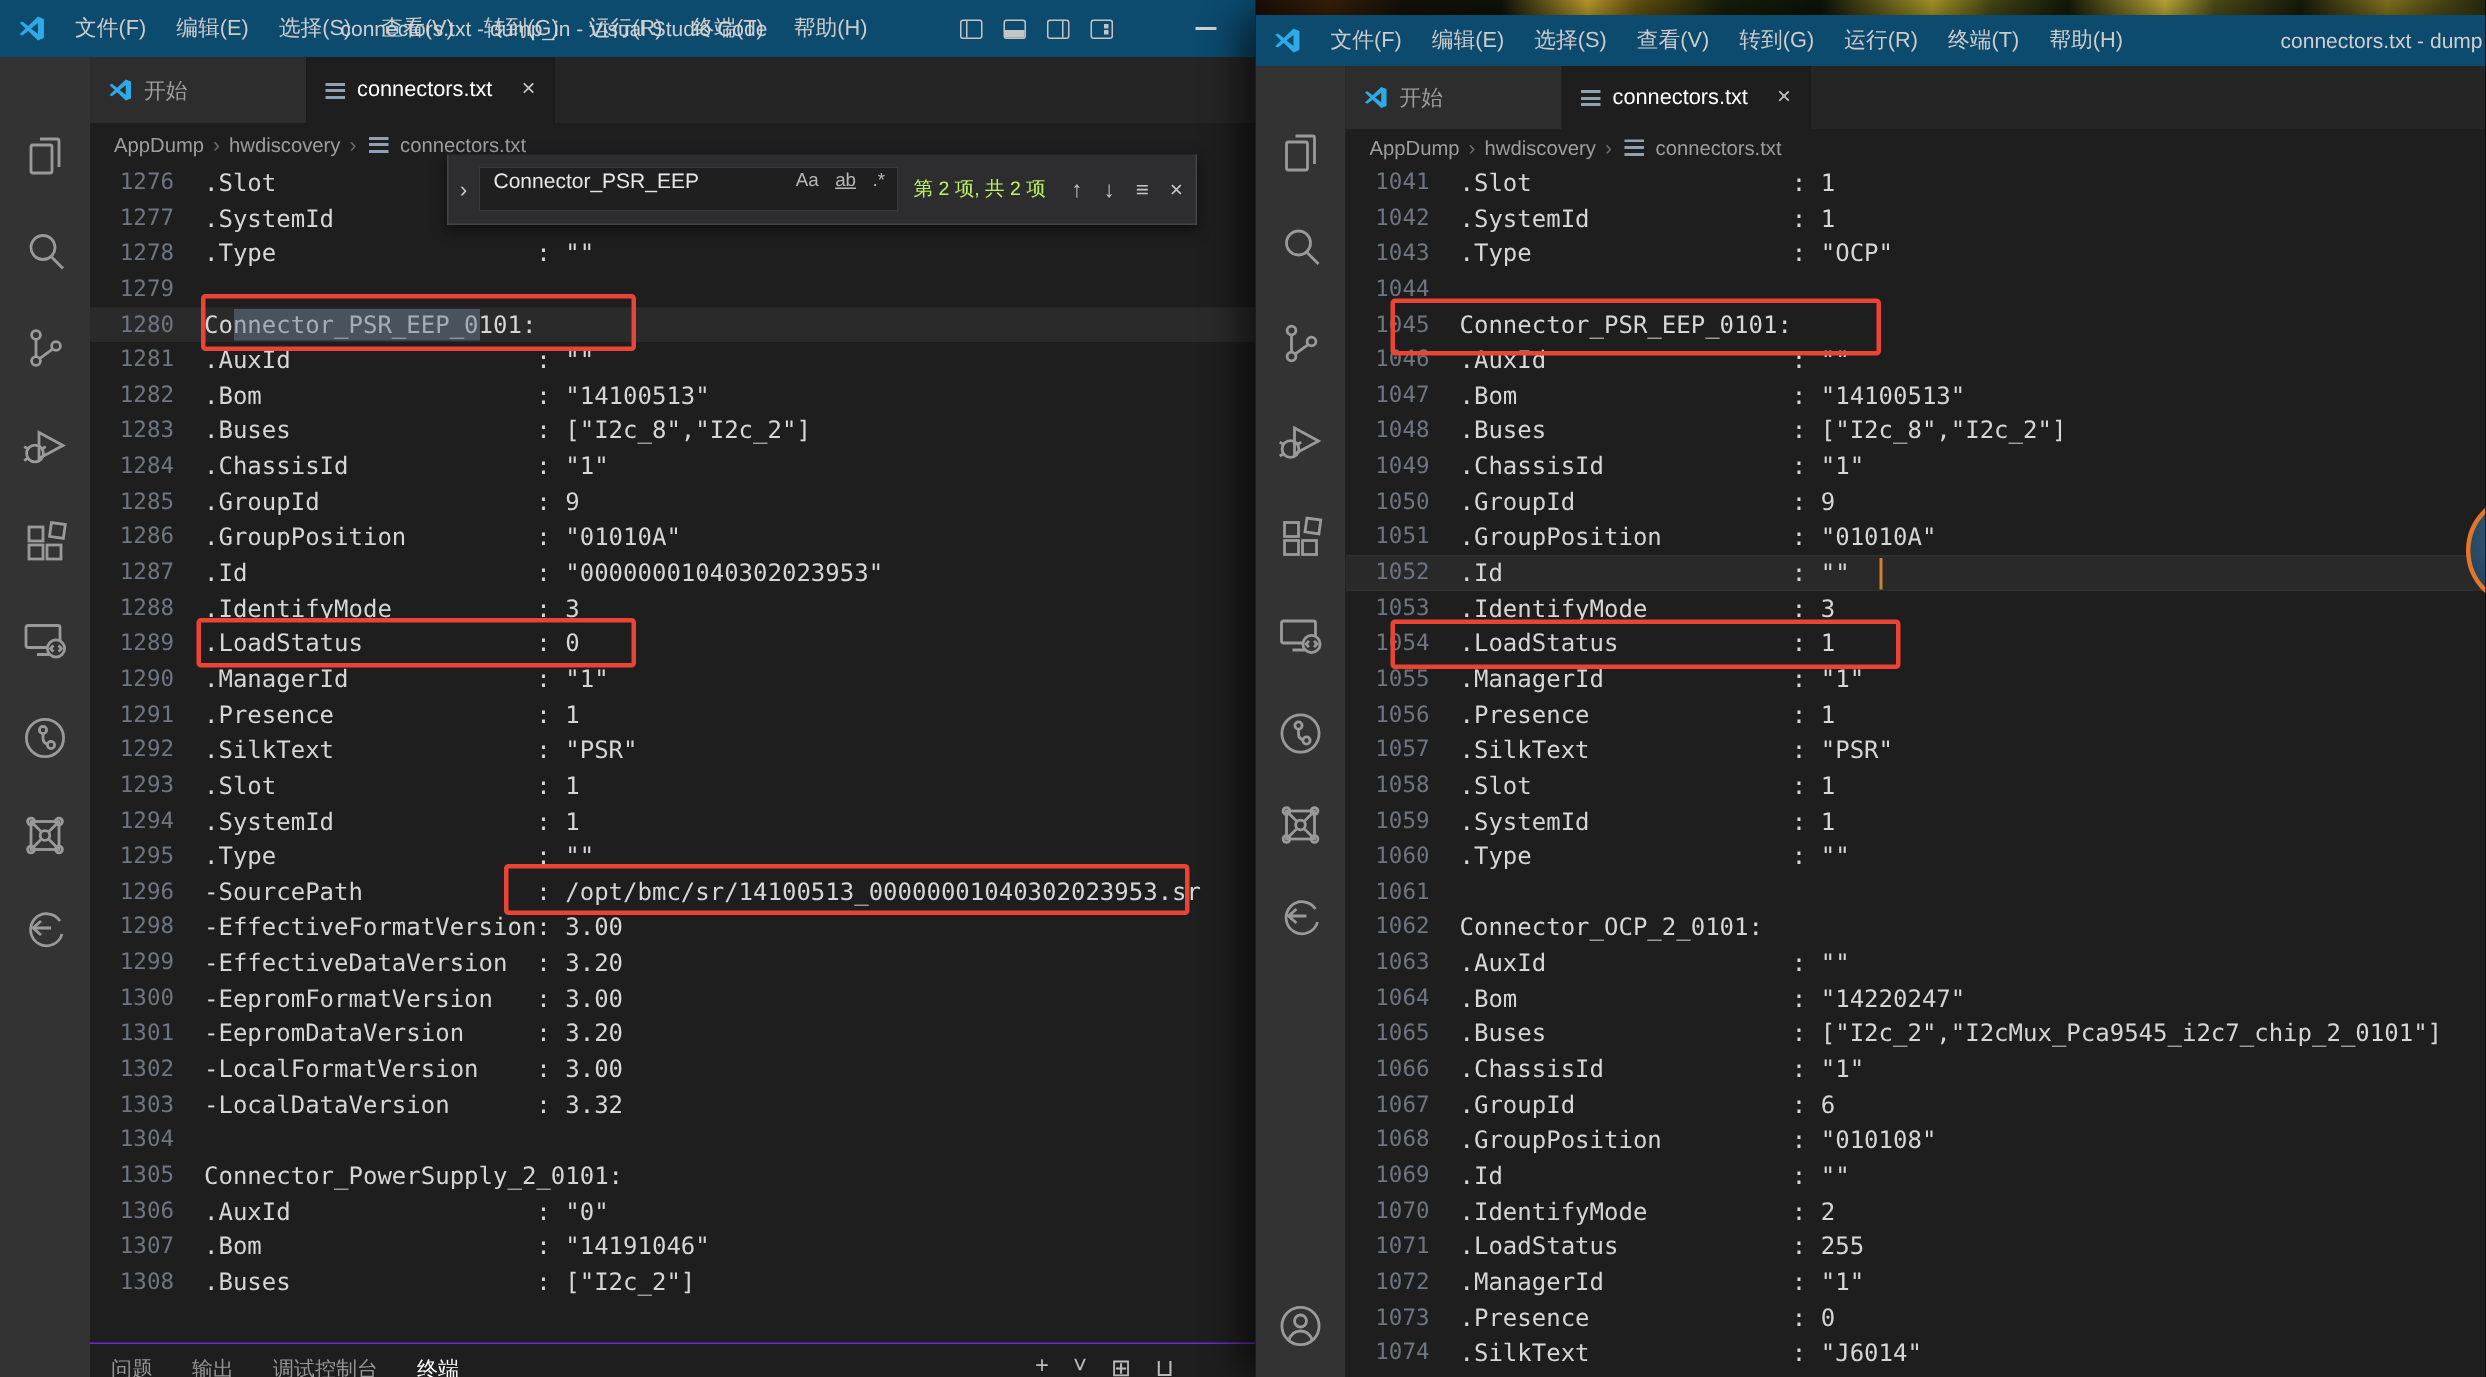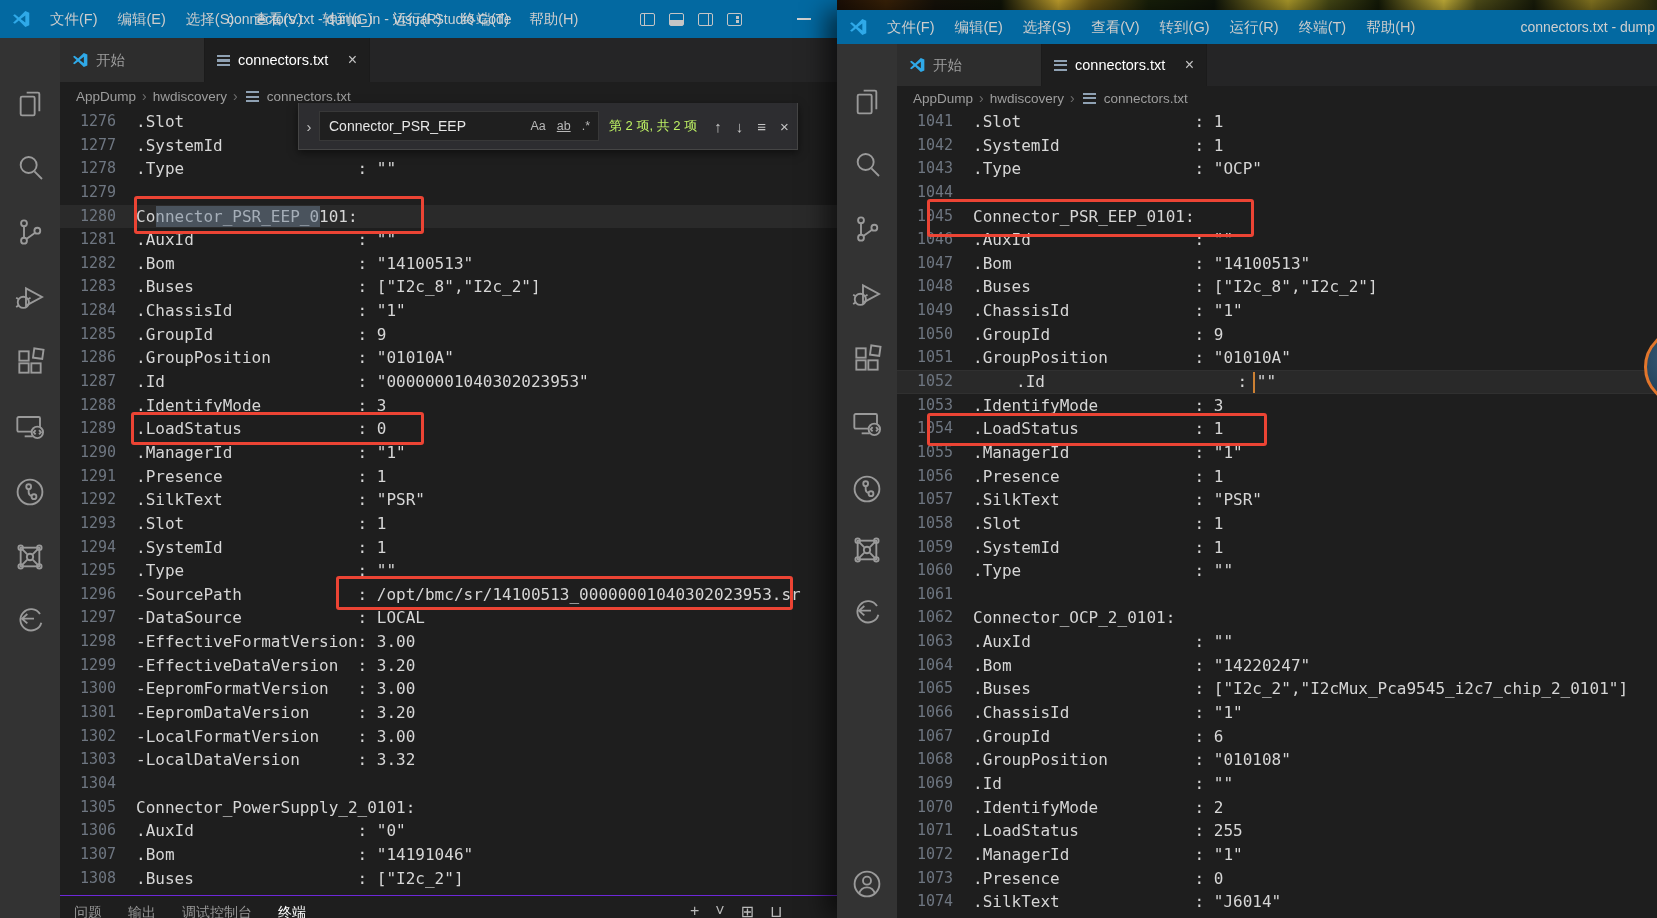--- a/index.html
+++ b/index.html
@@ -7,21 +7,21 @@
   .screen { position:relative; width:1657px; height:918px; overflow:hidden;
             font-family:"Liberation Sans", sans-serif; color:#cccccc; background:#1e1e1e; }
 
   
   .window { position:absolute; overflow:hidden; background:#1e1e1e; }
   .win-left  { left:0; top:0; width:837px; height:918px; z-index:1; }
   .win-right { left:837px; top:10px; width:820px; height:908px; z-index:2;
                box-shadow:-12px 0 22px rgba(0,0,0,.55); }
 
   
-  .titlebar { position:absolute; left:0; right:0; background:#0369a1; display:flex; align-items:center; }
+  .titlebar { position:absolute; left:0; right:0; background:#0c4a6e; display:flex; align-items:center; }
   .win-left  .titlebar { top:0; height:38px; }
   .win-right .titlebar { top:0; height:34px; }
   .vscode-logo { width:18px; height:18px; margin:0 10px 0 12px; flex:none; }
   .menus { display:flex; }
   .menu-item { padding:0 10px; font-size:14.5px; color:#cccccc; line-height:34px; white-space:nowrap; }
   .title-overlay { position:absolute; left:227px; top:0; height:100%; display:flex; align-items:center;
                    font-size:14px; color:rgba(214,214,214,.95); pointer-events:none; white-space:nowrap; }
   .title-right { position:absolute; right:2px; top:0; height:100%; display:flex; align-items:center;
                  font-size:14px; color:#cfcfcf; white-space:nowrap; }
   .win-controls { position:absolute; left:640px; top:0; height:100%; display:flex; align-items:center; gap:14px; }
@@ -64,35 +64,35 @@
   
   .editor { position:absolute; left:60px; right:0; bottom:0; background:#1e1e1e; overflow:hidden; }
   .win-left  .editor { top:110px; }
   .win-right .editor { top:100px; }
   .line { display:flex; height:23.65px; line-height:23.65px; white-space:pre;
           font-family:"DejaVu Sans Mono", monospace; font-size:16px; }
   .ln { width:76px; text-align:right; padding-right:20px; color:#6e7681; flex:none;
         font-size:15px; }
   .lt { color:#d6d6d6; }
   .line.match-line { background:rgba(255,255,255,.055); }
-  .line.cur-line   { background:rgba(255,255,255,.05); box-shadow:inset 0 1px 0 #303030, inset 0 -1px 0 #303030;gap:43px; }
+  .line.cur-line   { background:rgba(255,255,255,.05); box-shadow:inset 0 1px 0 #303030, inset 0 -1px 0 #303030; }
 
   
   .overlays { position:absolute; inset:0; pointer-events:none; z-index:5; }
   .sel-highlight { position:absolute; background:rgba(110,130,150,.48); }
   .cursor { position:absolute; width:2px; background:#cc8033; }
   .anno-box { position:absolute; border:3px solid #ec4434; border-radius:3px; }
 
   
   .find-widget { position:absolute; left:298px; top:103px; width:500px; height:47px; z-index:6;
                  background:#2d2d30; border:1px solid #454545; border-top:none;
                  box-shadow:0 3px 8px rgba(0,0,0,.5); display:flex; align-items:center; }
   .find-chevron { width:20px; text-align:center; color:#c5c5c5; font-size:15px; }
   .find-input { width:280px; height:30px; background:#1f1f1f; border:1px solid #383838; display:flex;
-                align-items:center; padding:0 6px 0 9px; gap:7px; }
+                padding:0 6px 0 9px; gap:7px; }
   .find-query { flex:1; font-size:14px; color:#e6e6e6; white-space:nowrap; overflow:hidden; }
   .find-opt { font-size:12.5px; color:#b8b8b8; padding:1px 2px; }
   .find-opt.ww { text-decoration:underline; }
   .find-count { font-size:13px; color:#bef264; padding:0 10px; white-space:nowrap; }
   .find-btn { color:#c5c5c5; font-size:15px; padding:0 7px; }
 
   
   .panel { position:absolute; left:60px; right:0; top:895px; bottom:0; background:#1e1e1e;
            border-top:1px solid #6d28d9; }
   .panel-tabs { position:absolute; left:14px; top:8px; display:flex; gap:26px; font-size:14px; color:#969696; }
@@ -346,24 +346,20 @@
         <div class="line">
           <span class="ln">1295</span>
           <span class="lt">.Type                  : ""</span>
         </div>
 
         <div class="line">
           <span class="ln">1296</span>
           <span class="lt">-SourcePath            : /opt/bmc/sr/14100513_00000001040302023953.sr</span>
         </div>
 
-        <div class="line">
-          <span class="ln">1297</span>
-          <span class="lt">-DataSource            : LOCAL</span>
-        </div>
 
         <div class="line">
           <span class="ln">1298</span>
           <span class="lt">-EffectiveFormatVersion: 3.00</span>
         </div>
 
         <div class="line">
           <span class="ln">1299</span>
           <span class="lt">-EffectiveDataVersion  : 3.20</span>
         </div>

